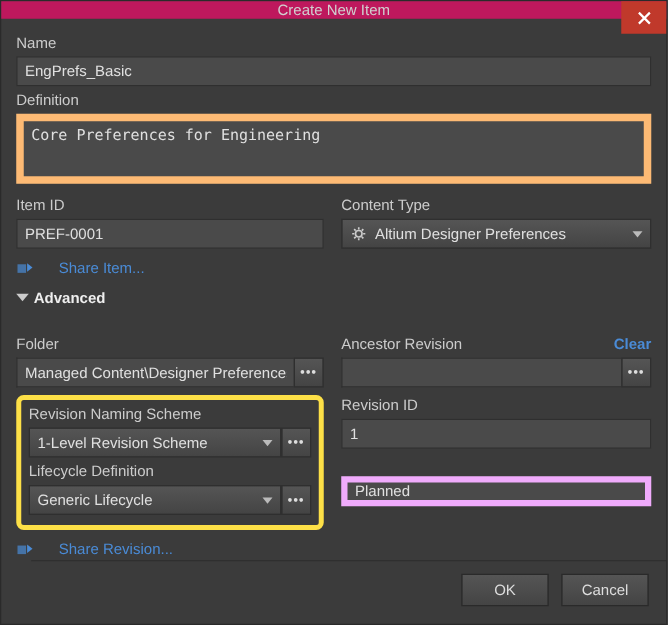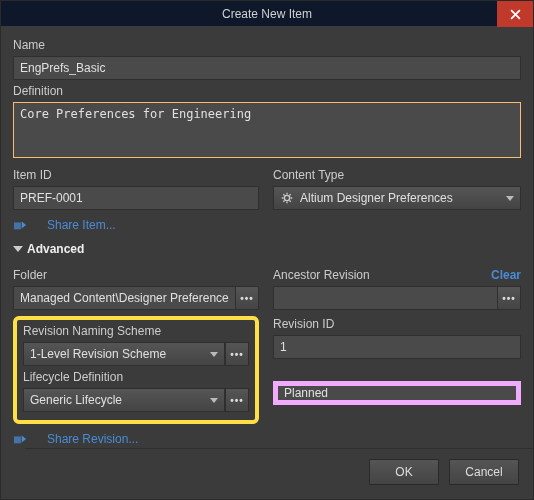--- a/index.html
+++ b/index.html
@@ -15,21 +15,21 @@
   .window {
     width: 534px;
     height: 500px;
     background: #3b3b3b;
     display: flex;
     flex-direction: column;
     border: 1px solid #2a2a2a;
   }
   .titlebar {
     height: 26px;
-    background: #0f172a;
+    background: #be185d;
     display: flex;
     align-items: center;
     justify-content: center;
     position: relative;
   }
   .titlebar-title {
     color: #d0d0d0;
     font-size: 12px;
   }
   .close-btn {
@@ -61,21 +61,21 @@
     background: #4a4a4a;
     border: 1px solid #2f2f2f;
     color: #e0e0e0;
     padding: 4px 6px;
     font-size: 12px;
     width: 100%;
     height: 24px;
   }
   .text-area {
     background: #4a4a4a;
-    border: 1px solid #fdba74;
+    border: 6px solid #fdba74;
     color: #e0e0e0;
     padding: 4px 6px;
     font-size: 12px;
     width: 100%;
     height: 56px;
     resize: none;
   }
   .row2 {
     display: flex;
     gap: 14px;
@@ -126,21 +126,21 @@
     font-weight: 600;
     color: #eee;
   }
   .adv-caret {
     width: 0; height: 0;
     border-left: 5px solid transparent;
     border-right: 5px solid transparent;
     border-top: 6px solid #ccc;
     margin-right: 2px;
   }
-  .adv-body { margin-top: 8px; }
+  .adv-body { margin-top: 19px; }
   .folder-row {
     display: flex;
     gap: 14px;
   }
   .input-with-btn {
     display: flex;
     align-items: stretch;
     height: 24px;
   }
   .input-with-btn .text-input {

